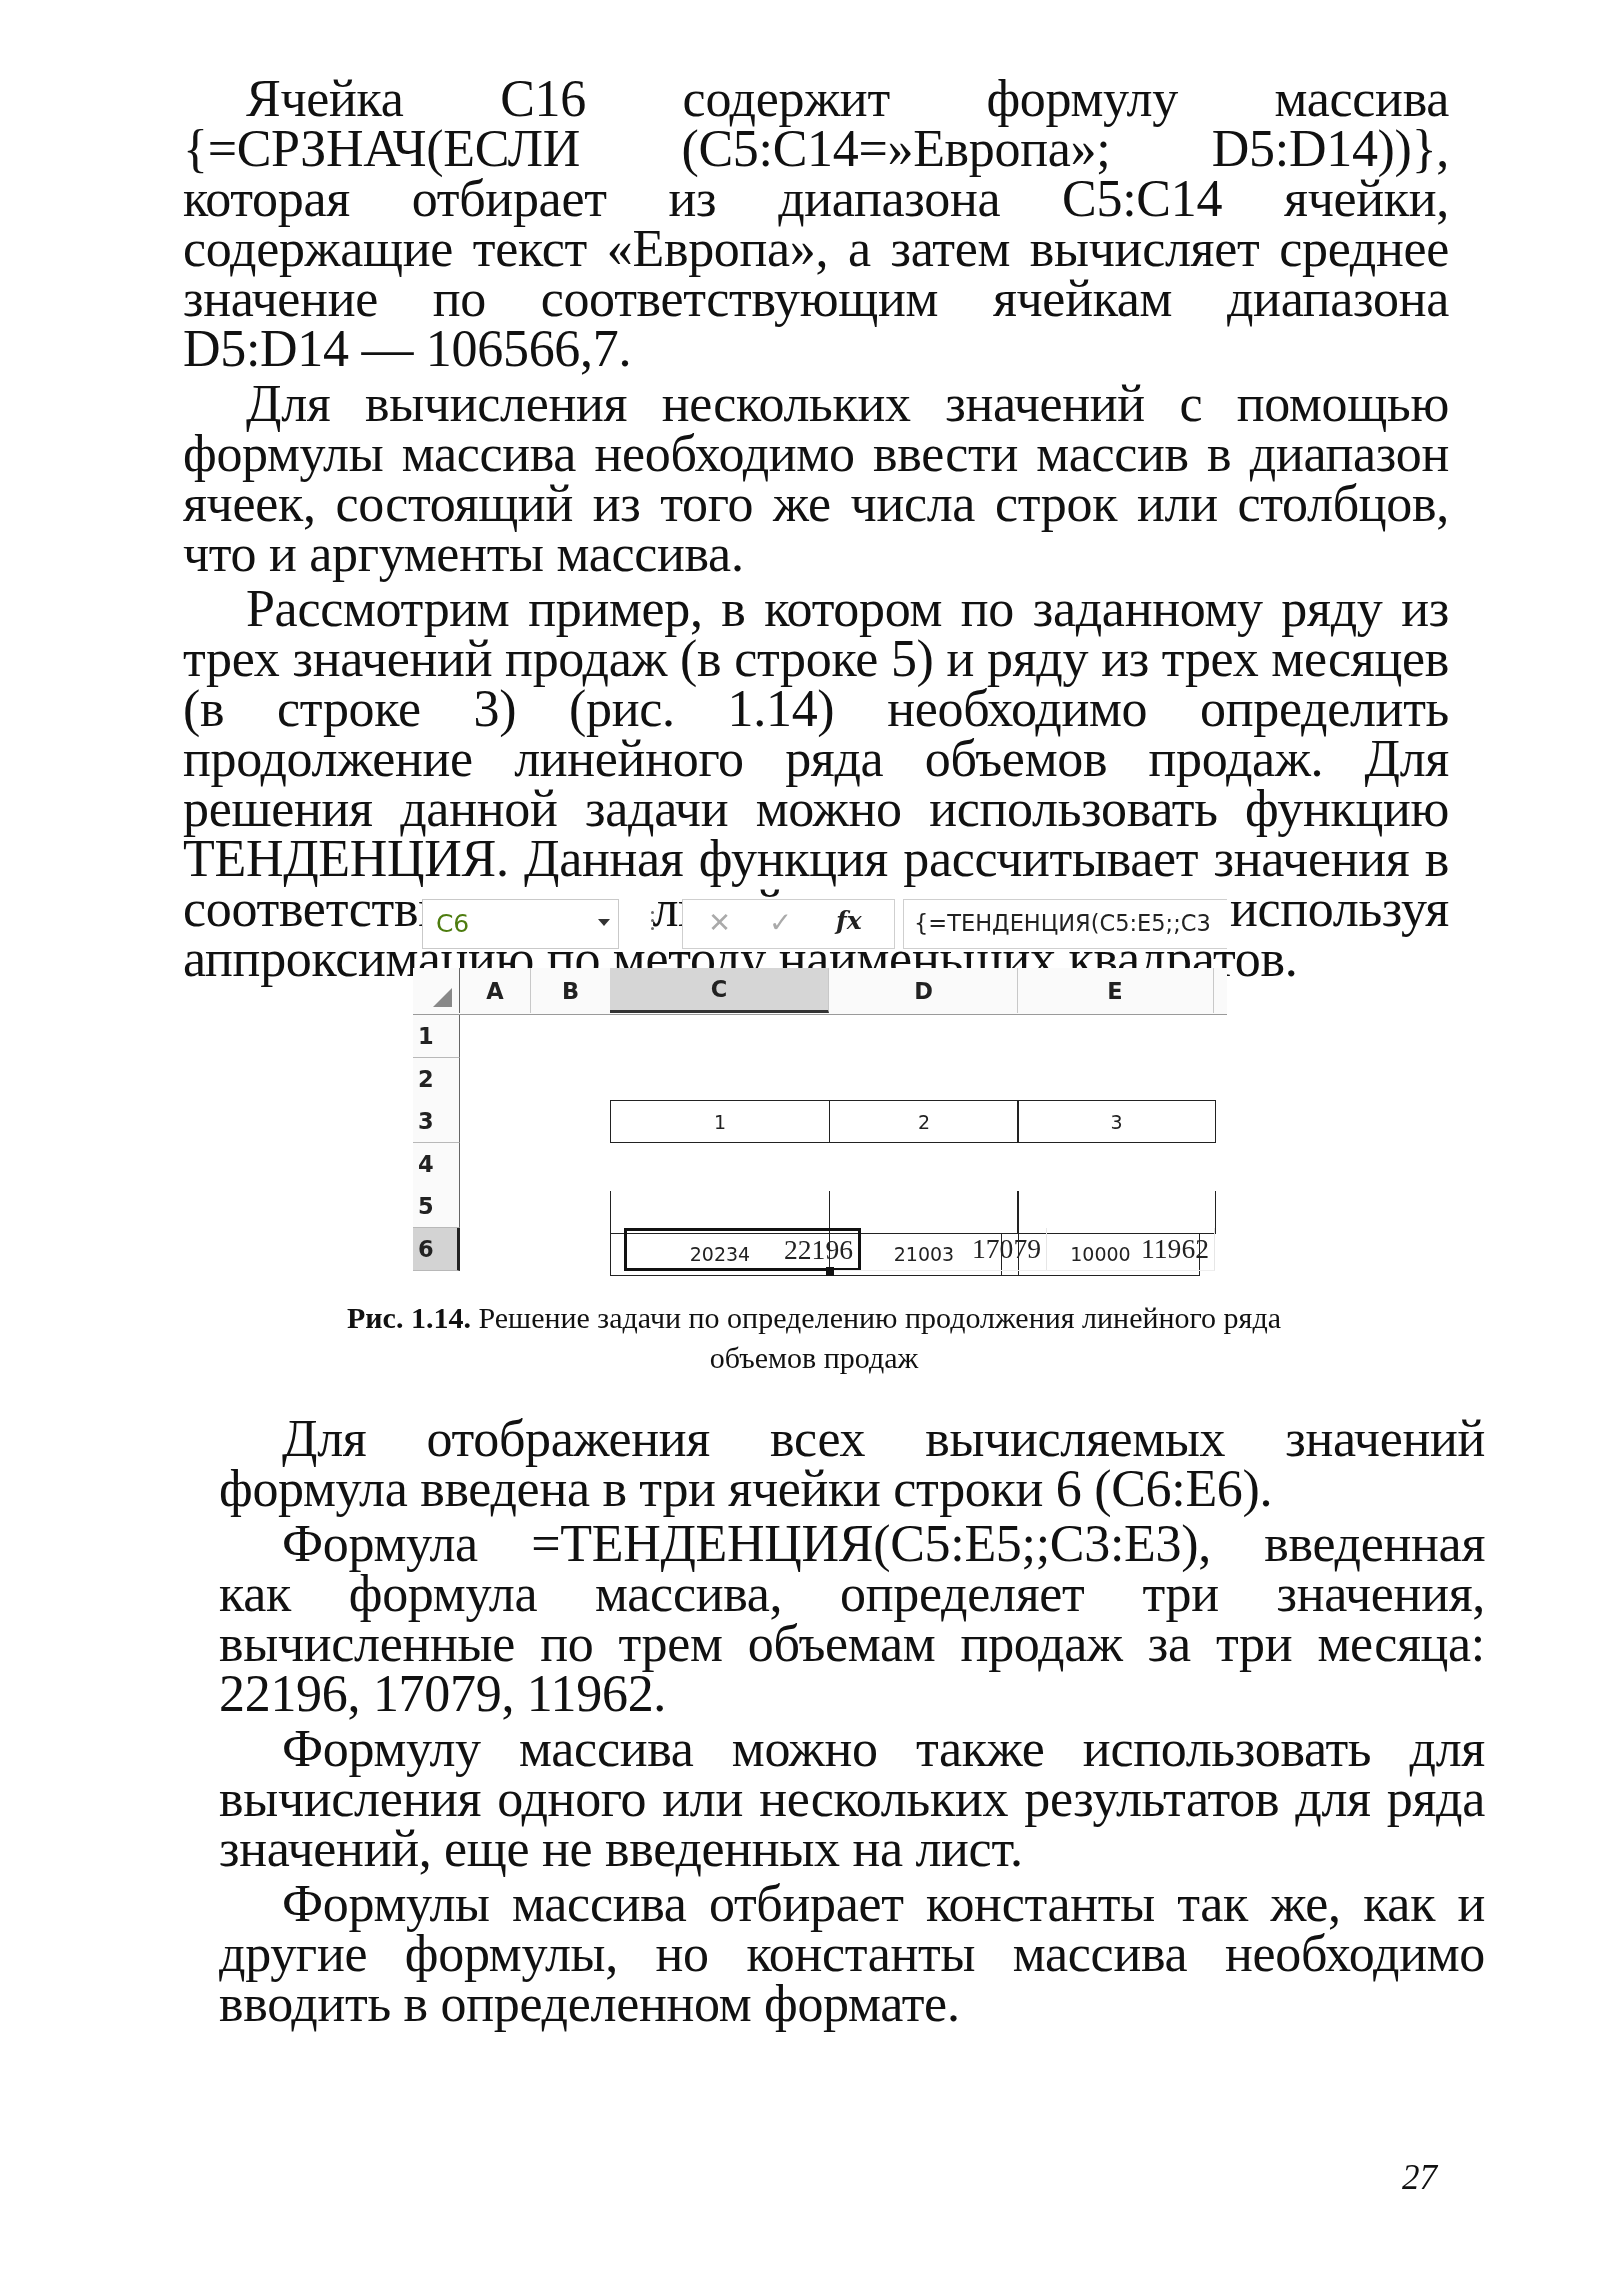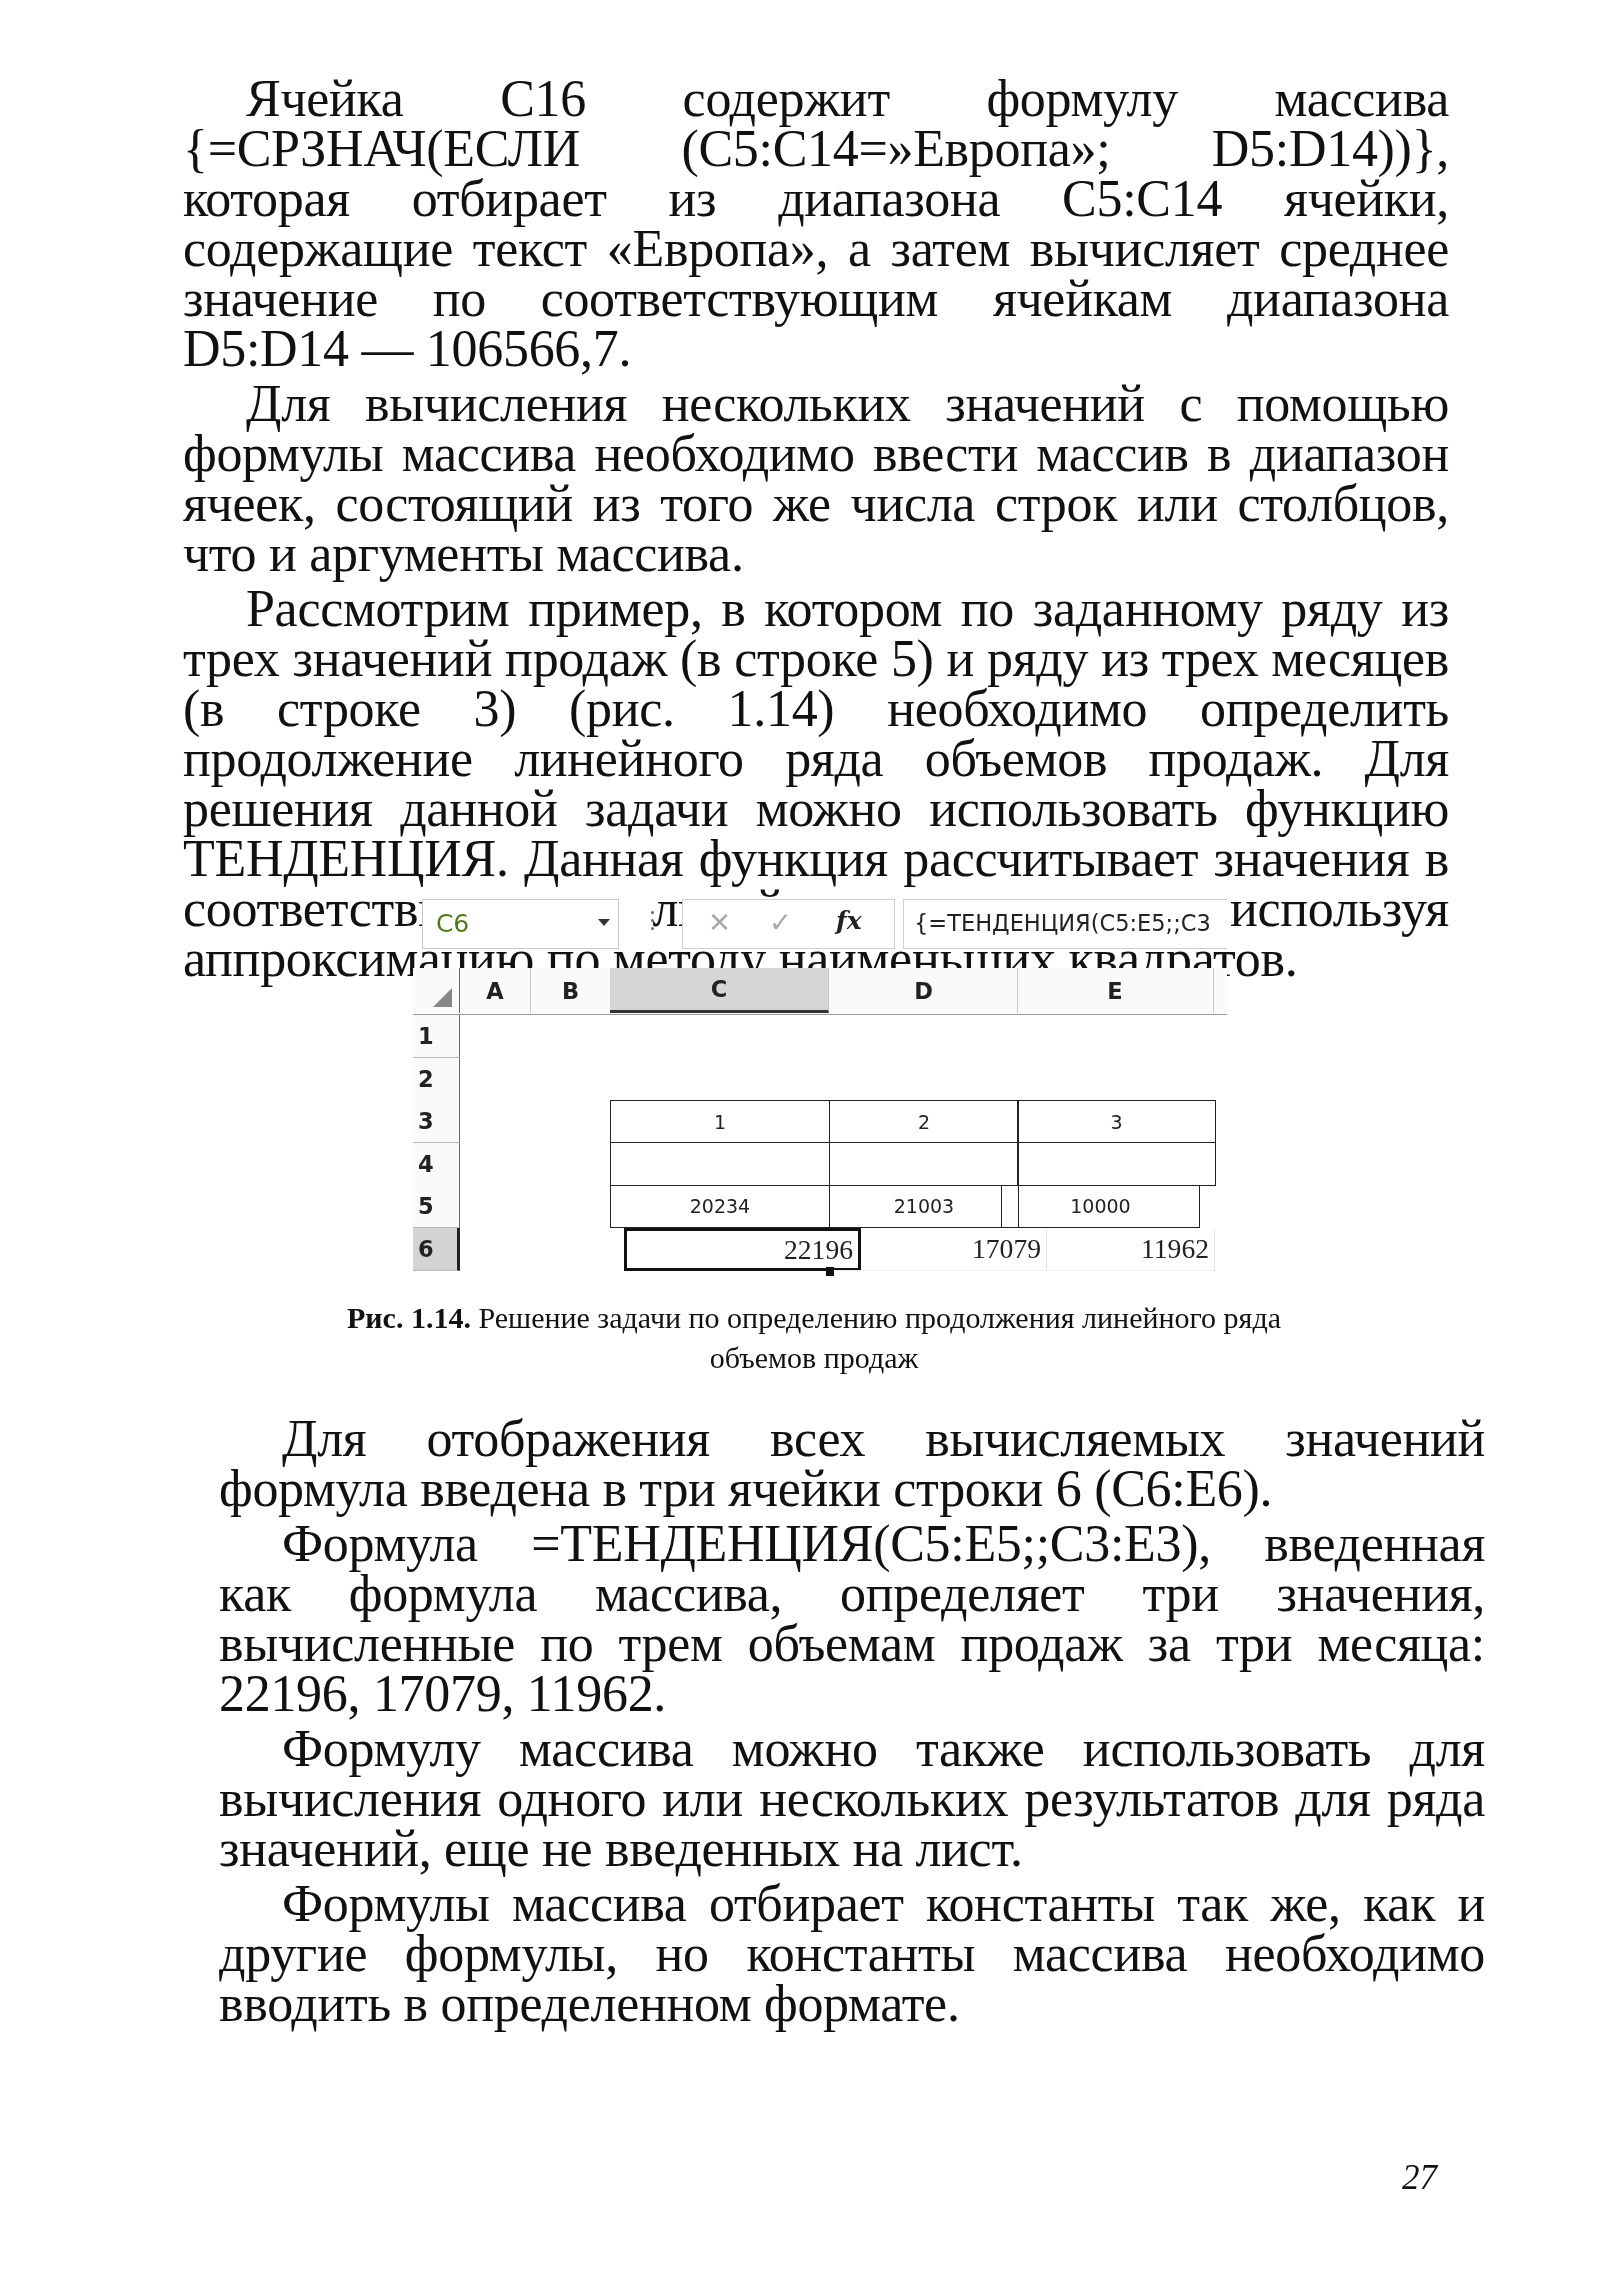--- a/index.html
+++ b/index.html
@@ -38,21 +38,21 @@
   .corner { position: absolute; left: 0; top: 0; width: 47px; height: 45px; border-right: 1.9px solid #666; box-sizing: border-box; }
   .corner .tri { position: absolute; right: 7.5px; bottom: 6.3px; width: 0; height: 0; border-left: 19px solid transparent; border-bottom: 19px solid #888; }
 
   .rows { position: absolute; left: 0; top: 47px; width: 814px; height: 257px; }
   .rh { position: absolute; left: 0; width: 47px; height: 43px; font-size: 22.5px; font-weight: bold; color: #222; display: flex; align-items: center; padding-left: 5px; box-sizing: border-box; border-bottom: 1.3px solid #b8b8b8; border-right: 1.9px solid #666; background: #fafafa; }
   .rh.selected { background: #d3d3d3; border-right: 3.8px solid #222; }
 
   .cell { position: absolute; height: 43px; box-sizing: border-box; border-right: 0.6px solid #e6e6e6; border-bottom: 0.6px solid #eeeeee; display: flex; align-items: center; justify-content: center; font-size: 19px; color: #222; }
   .cell.num-right { justify-content: flex-end; padding-right: 5px; font-family: "Liberation Serif", "DejaVu Serif", serif; font-size: 27.6px; }
   .cell.boxed { border: 1.9px solid #222; }
-  .cell.boxed-top { border-top: none; }
+  .cell.boxed-top { border-top: none; margin-top: 48px; }
   .cell.sel { border: 3.1px solid #111; }
   .fill-handle { position: absolute; width: 7.5px; height: 8.8px; background: #111; }
 
   
   .caption { position: absolute; left: 313px; top: 1298px; width: 1002px; text-align: center; font-family: "Liberation Serif", "DejaVu Serif", serif; font-size: 30px; line-height: 40px; }
   .caption .fig-no { font-weight: bold; }
 
   .page-number { position: absolute; left: 1402px; top: 2158px; font-family: "Liberation Serif", "DejaVu Serif", serif; font-style: italic; font-size: 35px; }
 </style>
 </head>

